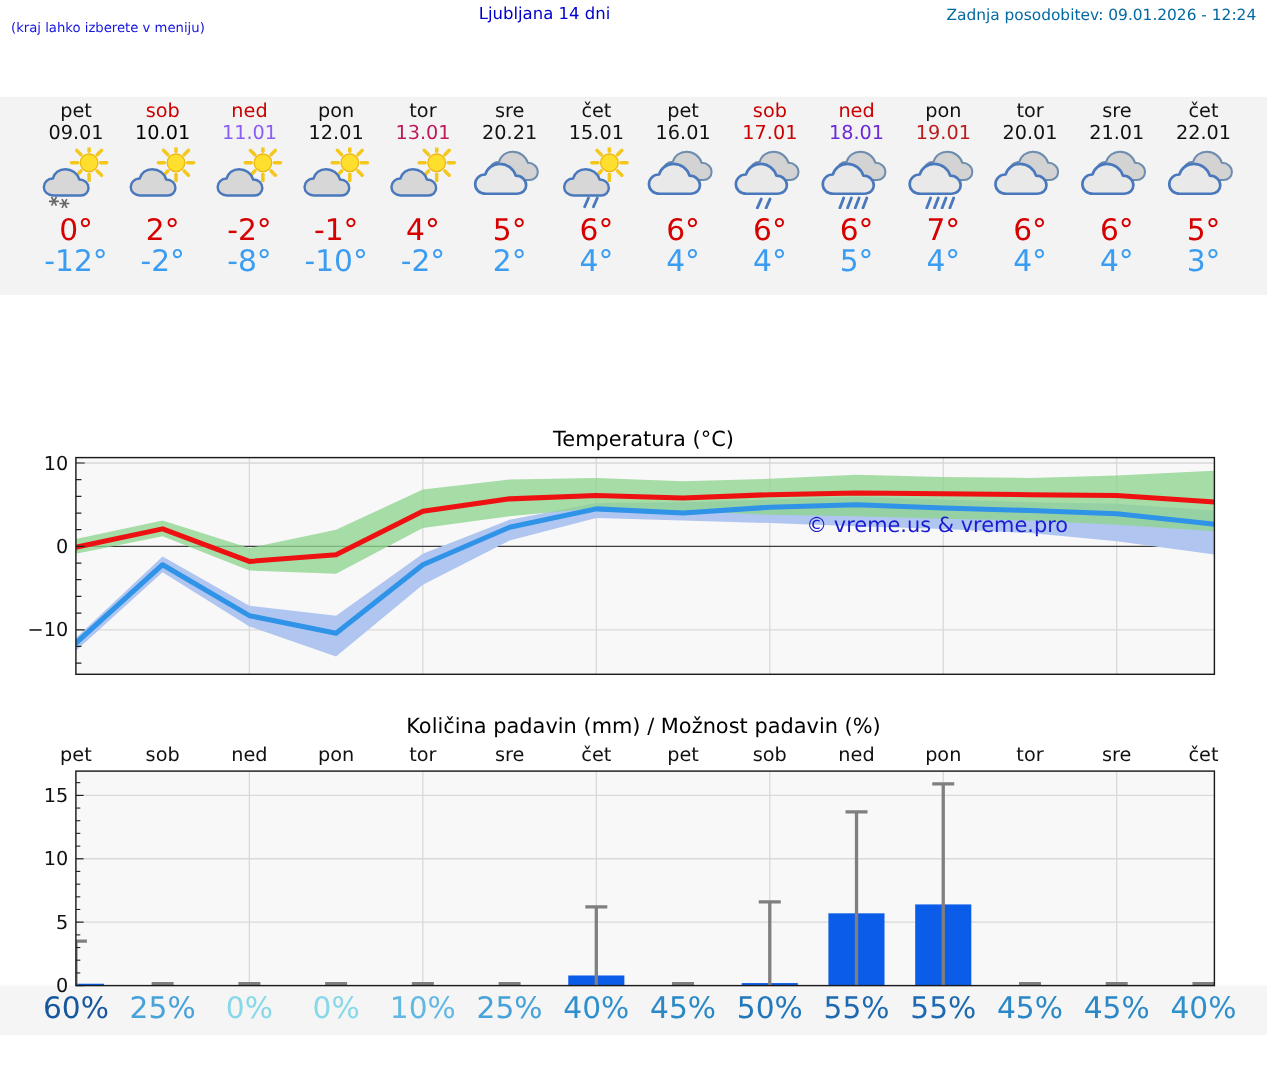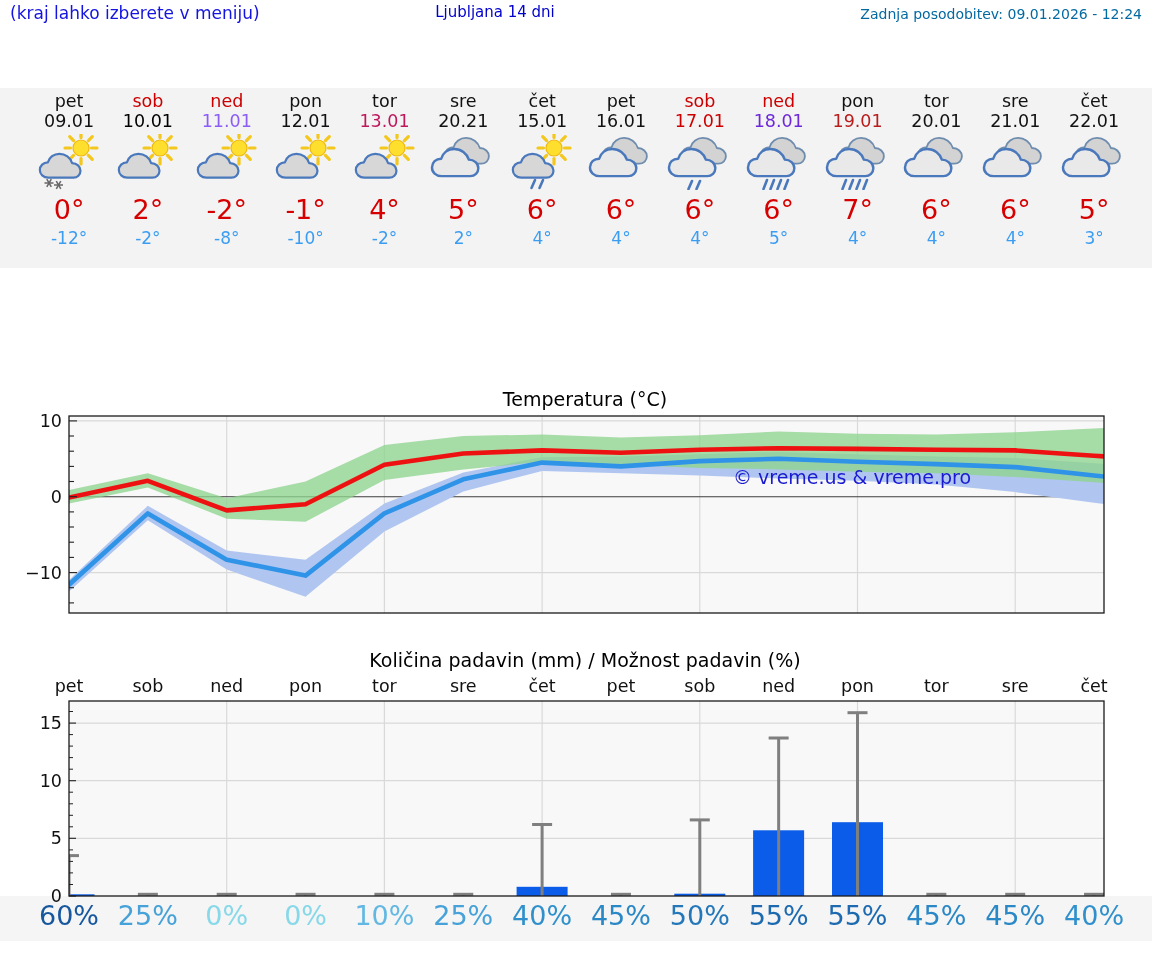--- a/index.html
+++ b/index.html
@@ -1,29 +1,29 @@
 <!DOCTYPE html>
 <html><head>
 <meta charset="utf-8">
 <style>
   html,body{margin:0;padding:0}
   body{
     width:1152px;height:975px;position:relative;background:#ffffff;
     font-family:"DejaVu Sans","Liberation Sans",sans-serif;color:#111;overflow:hidden;
   }
-  .hdr-note{position:absolute;left:10px;top:3px;font-size:17px}
+  .hdr-note{position:absolute;left:10px;top:18px;font-size:12px}
   .hdr-title{position:absolute;left:0;top:3px;width:990px;text-align:center;font-size:15px}
   .hdr-updated{position:absolute;right:10px;top:6px;font-size:14px}
   #daystrip{position:absolute;left:0;top:88px;width:1152px;height:180px;background:#f3f3f3}
   .daycol{position:absolute;top:0;width:79px;height:180px;text-align:center}
   .day-name{position:absolute;top:3px;left:0;width:100%;font-size:17.5px;line-height:20px}
   .day-date{position:absolute;top:23px;left:0;width:100%;font-size:17.5px;line-height:20px}
   .day-icon{position:absolute;top:46px;left:50%;margin-left:-33px}
   .day-tmax{position:absolute;top:108px;left:0;width:100%;font-size:27px;line-height:28px}
-  .day-tmin{position:absolute;top:136px;left:0;width:100%;font-size:17px;line-height:28px}
+  .day-tmin{position:absolute;top:136px;left:0;width:100%;font-size:27px;line-height:28px}
   .chart-title{position:absolute;left:0;width:1170px;text-align:center;font-size:19px;color:#000}
   #temp-title{top:388px}
   #precip-title{top:649px}
   #temp-chart{position:absolute;left:0;top:385px}
   #precip-chart{position:absolute;left:0;top:672px}
 </style>
 </head>
 <body>
 
 <div class="hdr-note" style="color: rgb(20, 20, 224);">(kraj lahko izberete v meniju)</div>

